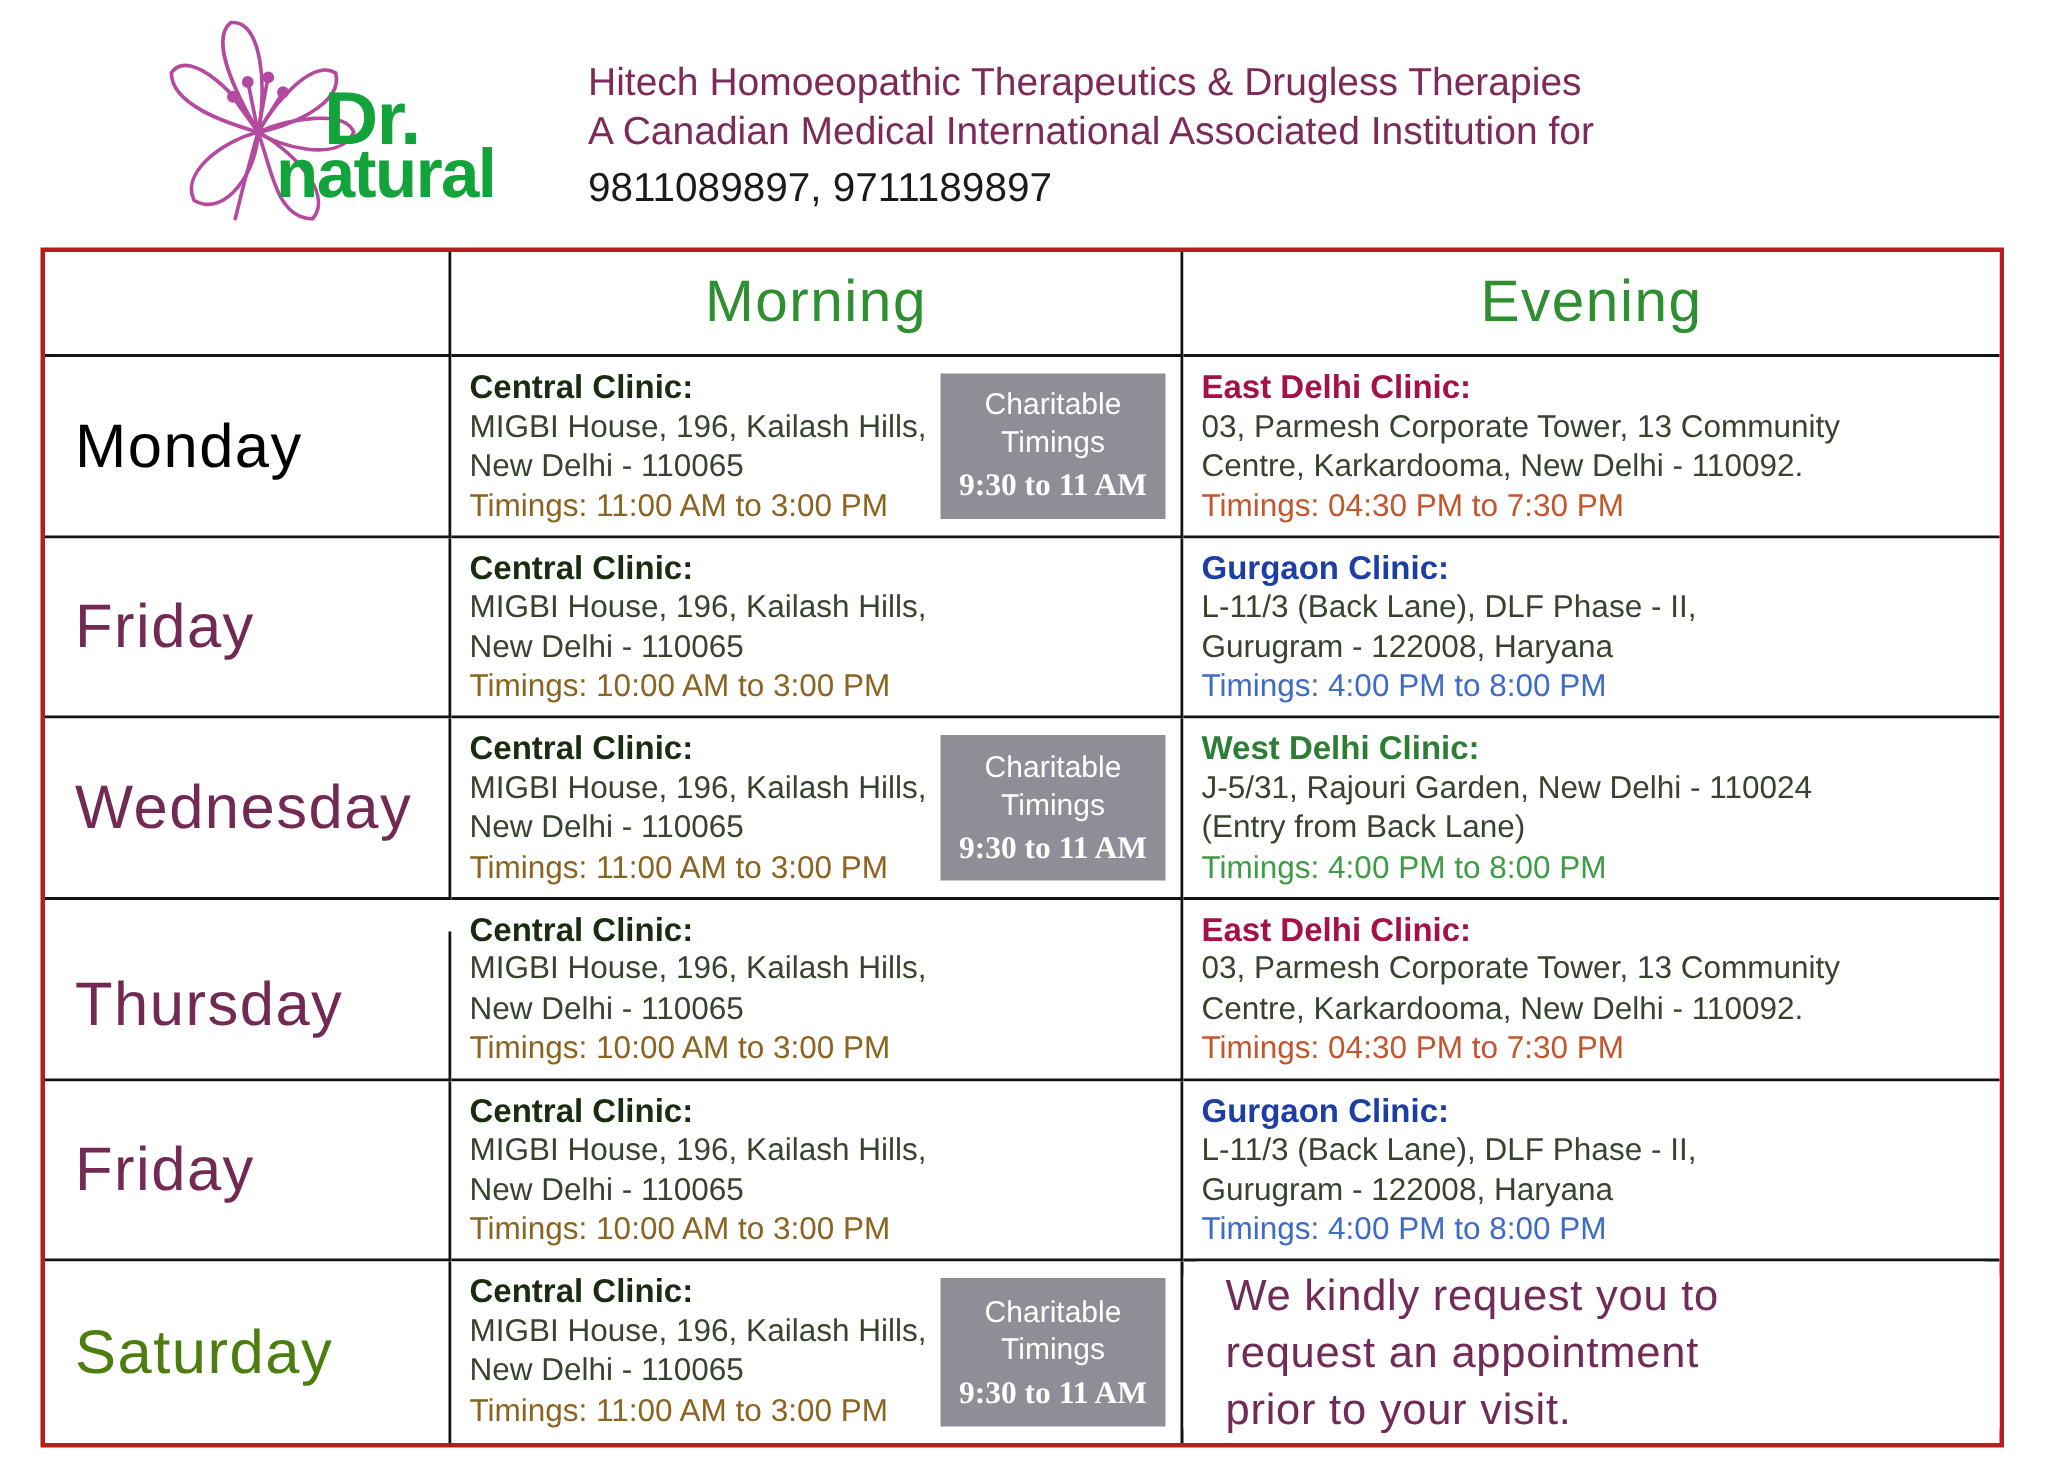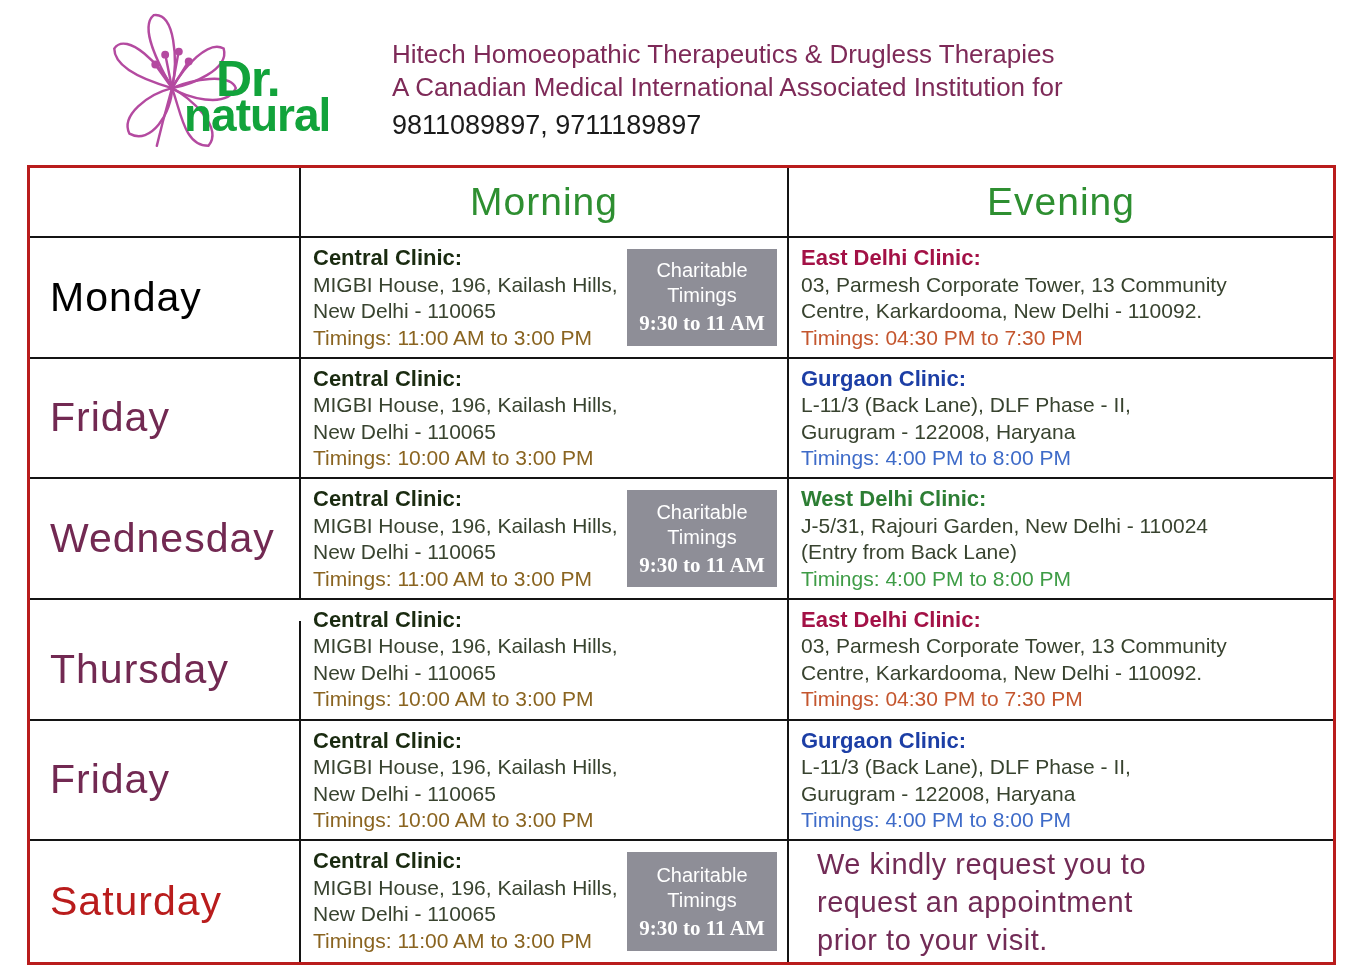--- a/index.html
+++ b/index.html
@@ -144,21 +144,21 @@
         <div class="" style="color: rgb(56, 67, 47);">MIGBI House, 196, Kailash Hills,</div>
         <div class="" style="color: rgb(56, 67, 47);">New Delhi - 110065</div>
         <div class="" style="color: rgb(138, 100, 32);">Timings: 10:00 AM to 3:00 PM</div>
       </div>
       <div class="cell cliniccell lastcol">
         <div class="clinic-title" style="color: rgb(28, 62, 165);">Gurgaon Clinic:</div>
         <div class="" style="color: rgb(56, 67, 47);">L-11/3 (Back Lane), DLF Phase - II,</div>
         <div class="" style="color: rgb(56, 67, 47);">Gurugram - 122008, Haryana</div>
         <div class="" style="color: rgb(62, 107, 200);">Timings: 4:00 PM to 8:00 PM</div>
       </div>
-      <div class="cell daycell lastrow" style="color: #b91c1c;">Saturday</div>
+      <div class="cell daycell lastrow" style="color: #4d7c0f;">Saturday</div>
       <div class="cell cliniccell lastrow">
         <div class="clinic-title" style="color: rgb(26, 43, 16);">Central Clinic:</div>
         <div class="" style="color: rgb(56, 67, 47);">MIGBI House, 196, Kailash Hills,</div>
         <div class="" style="color: rgb(56, 67, 47);">New Delhi - 110065</div>
         <div class="" style="color: rgb(138, 100, 32);">Timings: 11:00 AM to 3:00 PM</div>
         <div class="charit" style="background: rgb(142, 142, 151); color: rgb(255, 255, 255);">
           <div class="c1">Charitable</div>
           <div class="c1">Timings</div>
           <div class="c3">9:30 to 11 AM</div>
         </div>

